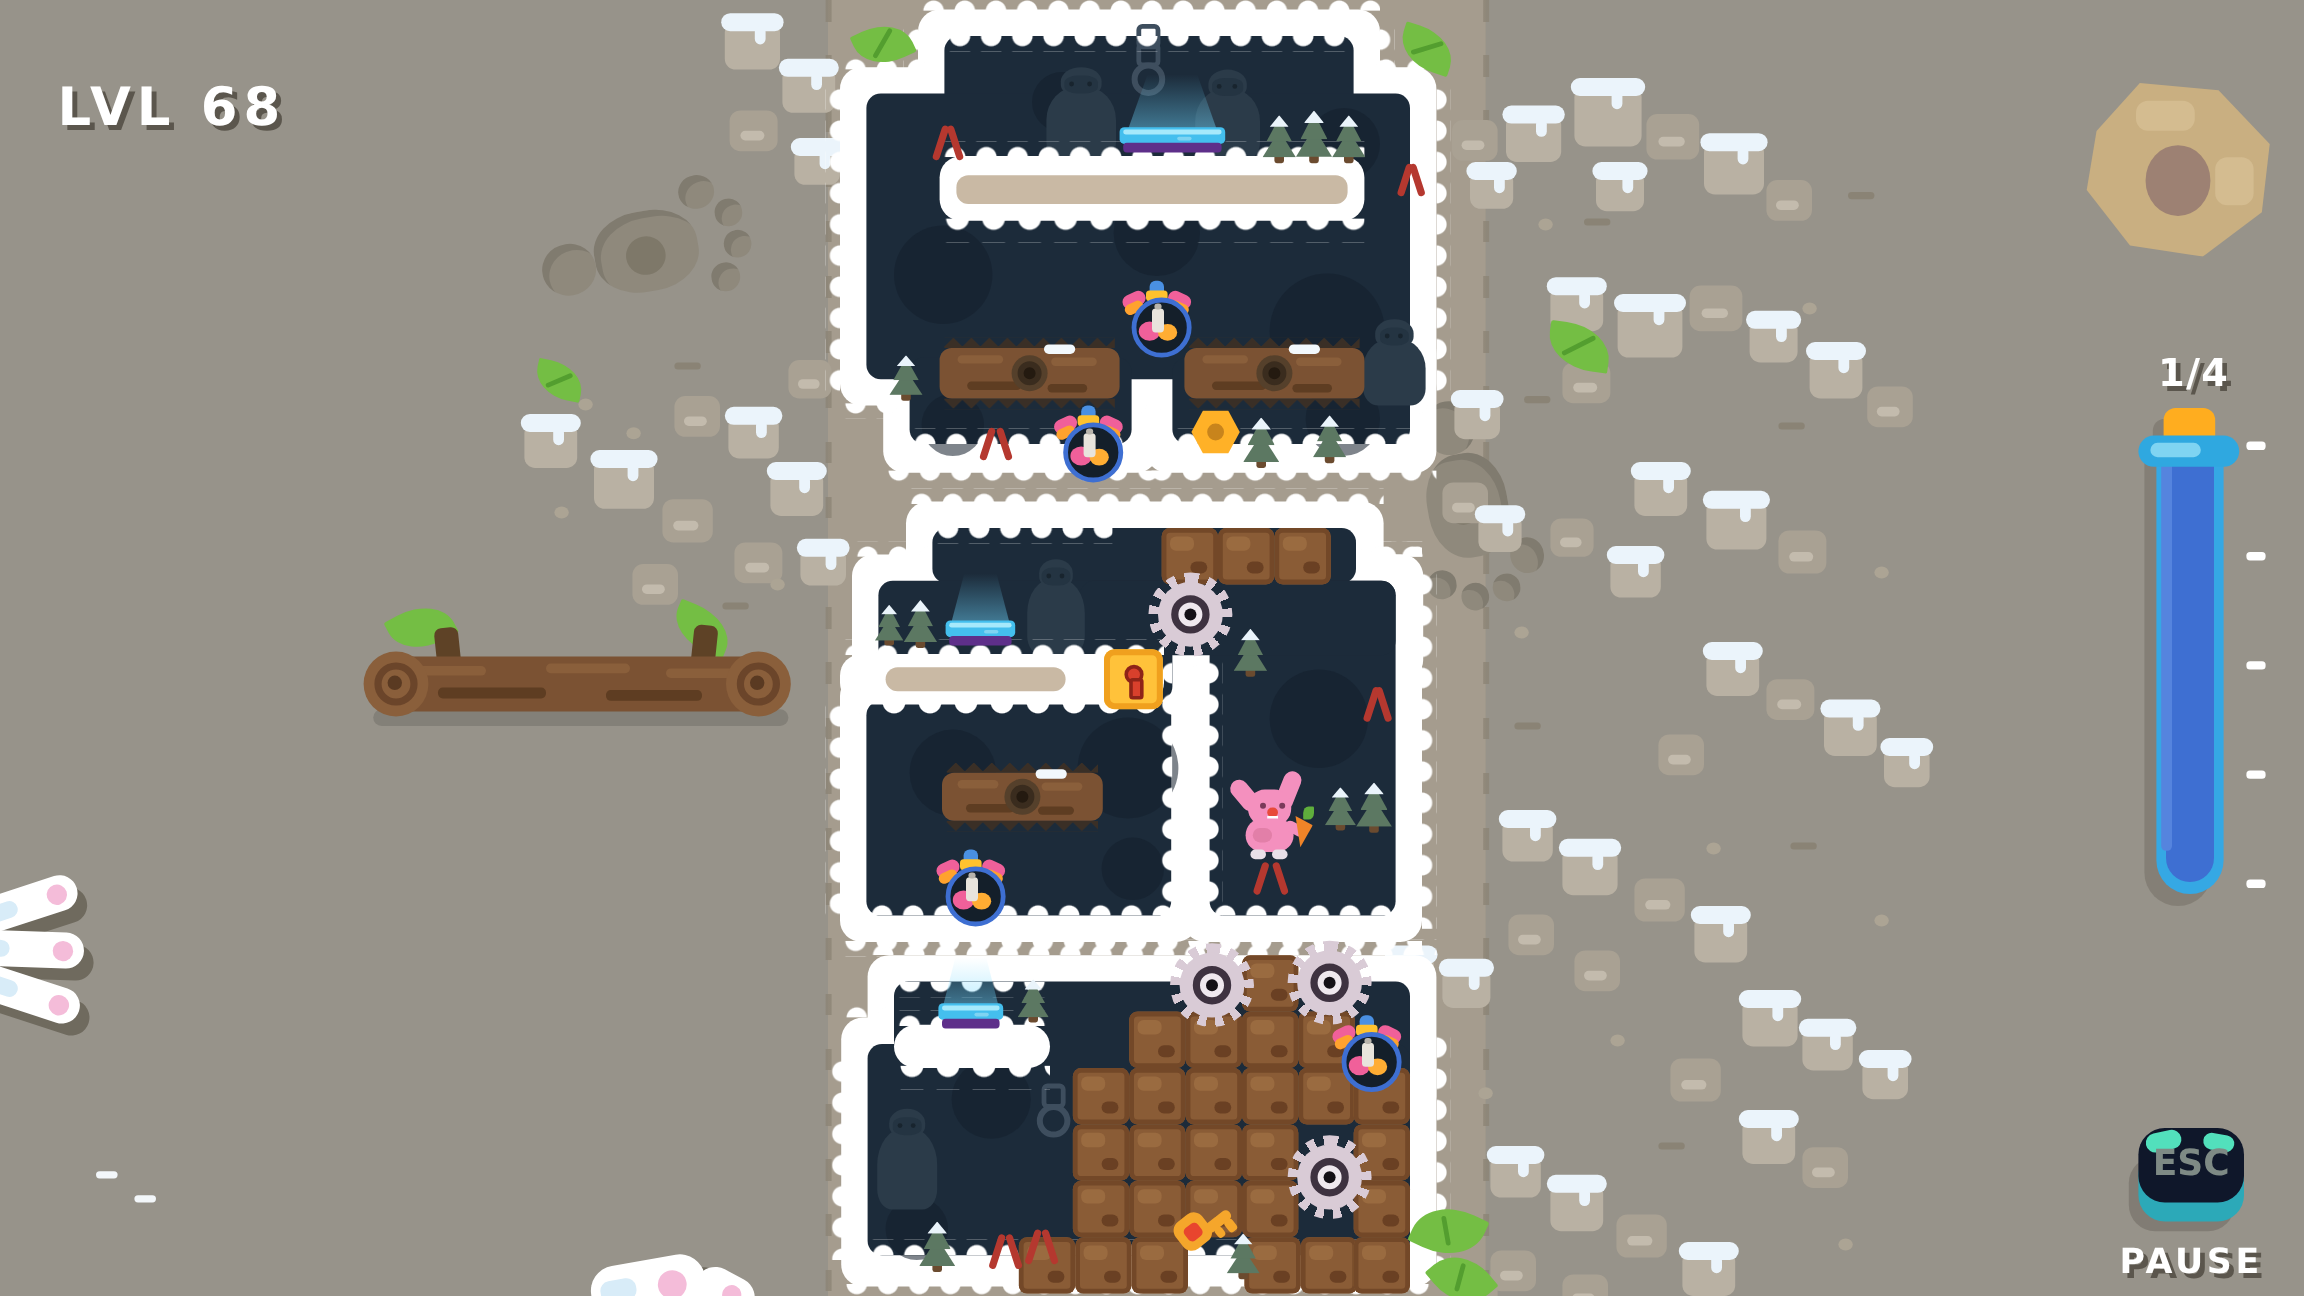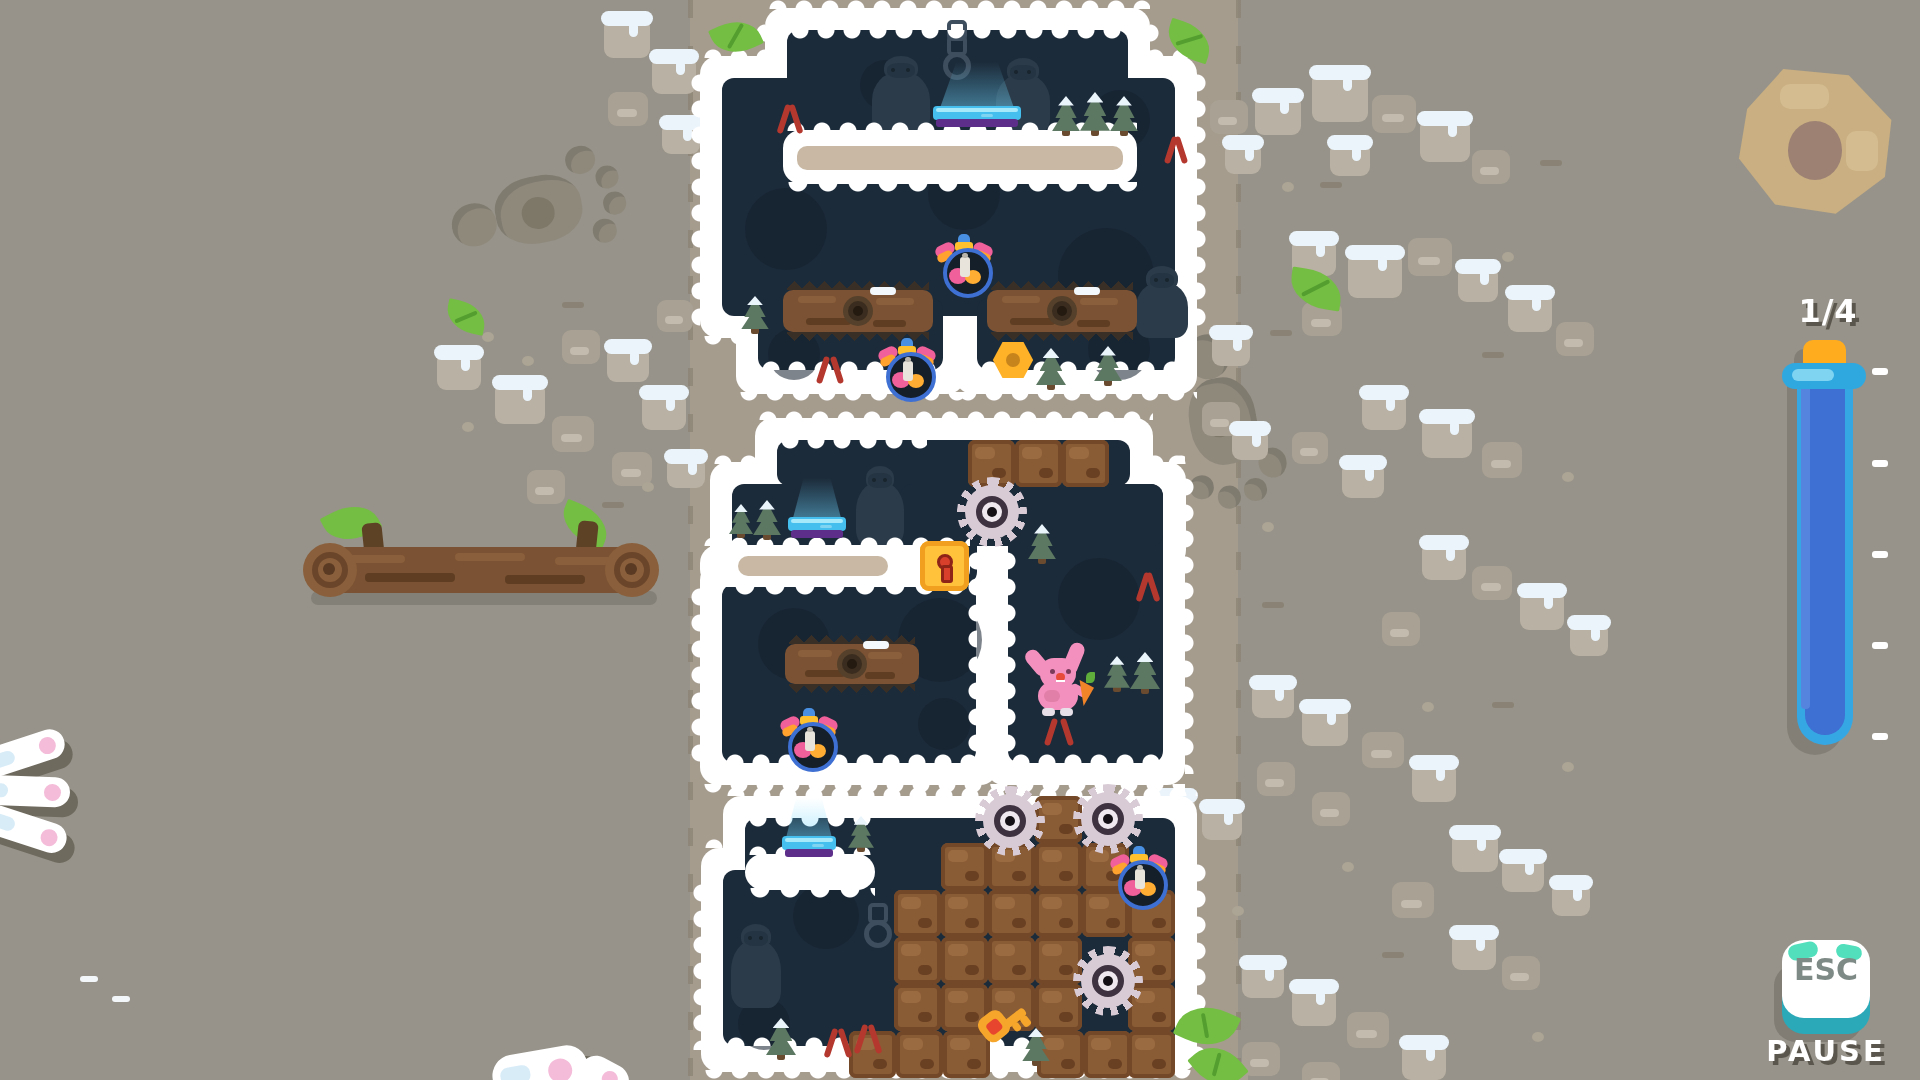--- a/index.html
+++ b/index.html
@@ -97,21 +97,21 @@
   #counter{left:1786px;top:292px;width:84px;font-size:32px;text-align:center;letter-spacing:1px;}
   #tube-cap{left:1803px;top:340px;width:43px;height:42px;background:#ffad1f;border-radius:10px;
             box-shadow:-9px 9px 0 rgba(88,84,74,.30);}
   #tube-body{left:1797px;top:365px;width:56px;height:380px;background:#35a8e4;
              border-radius:10px 10px 28px 28px;box-shadow:-10px 10px 0 rgba(88,84,74,.30);}
   #tube-fill{left:8px;top:6px;width:40px;height:364px;background:#3e6fd2;border-radius:6px 6px 20px 20px;}
   #tube-hl{left:4px;top:14px;width:9px;height:330px;background:#5584de;border-radius:4px;}
   #tube-collar{left:1782px;top:363px;width:84px;height:26px;background:#2fa8e0;border-radius:13px;}
   #collar-hl{left:10px;top:6px;width:42px;height:12px;background:#7fd4f2;border-radius:6px;}
   .tick{left:1872px;width:16px;height:7px;background:#ffffff;border-radius:3px;}
-  #esc-btn{left:1782px;top:940px;width:88px;height:78px;background:#ffffff;border-radius:22px;
+  #esc-btn{left:1782px;top:940px;width:88px;height:62px;background:#0f172a;border-radius:22px;
            box-shadow:0 16px 0 #2ca9b8, -8px 24px 0 rgba(88,84,74,.35);cursor:pointer;}
   .esc-patch{background:#52e0bc;border-radius:8px;}
   #esc-label{left:0;top:12px;width:88px;text-align:center;font-size:30px;font-weight:800;color:#7e8a85;}
   #pause-label{left:1740px;top:1034px;width:172px;text-align:center;font-size:29px;letter-spacing:3px;}
 </style>
 </head>
 <body>
 
 <div id="scene">
   <div class="abs path" style="left: 690px; top: 0px; width: 548px; height: 1080px;"></div>
@@ -961,20 +961,21 @@
     </div>
     <div class="abs leaf" style="left: 1186px; top: 998px; width: 42px; height: 56px; transform: rotate(-65deg);">
       <div class="abs leaf-vein" style="left: 8.4px; top: 23.52px; width: 25.2px; height: 4px; transform: rotate(-35deg);"></div>
     </div>
     <div class="abs leaf" style="left: 1198px; top: 1042px; width: 40px; height: 48px; transform: rotate(-40deg);">
       <div class="abs leaf-vein" style="left: 8px; top: 20.16px; width: 24px; height: 4px; transform: rotate(-35deg);"></div>
     </div>
     <div class="abs leaf" style="left: 446px; top: 302px; width: 40px; height: 30px; transform: rotate(12deg);">
       <div class="abs leaf-vein" style="left: 8px; top: 12.6px; width: 24px; height: 4px; transform: rotate(-35deg);"></div>
     </div>
+    <div id="lvl" class="abs hud-text">LVL 68</div>
 
   <div id="counter" class="abs hud-text">1/4</div>
   <div id="tube-cap" class="abs"></div>
   <div id="tube-body" class="abs">
     <div id="tube-fill" class="abs"></div>
     <div id="tube-hl" class="abs"></div>
   </div>
   <div id="tube-collar" class="abs">
     <div id="collar-hl" class="abs"></div>
   </div>

